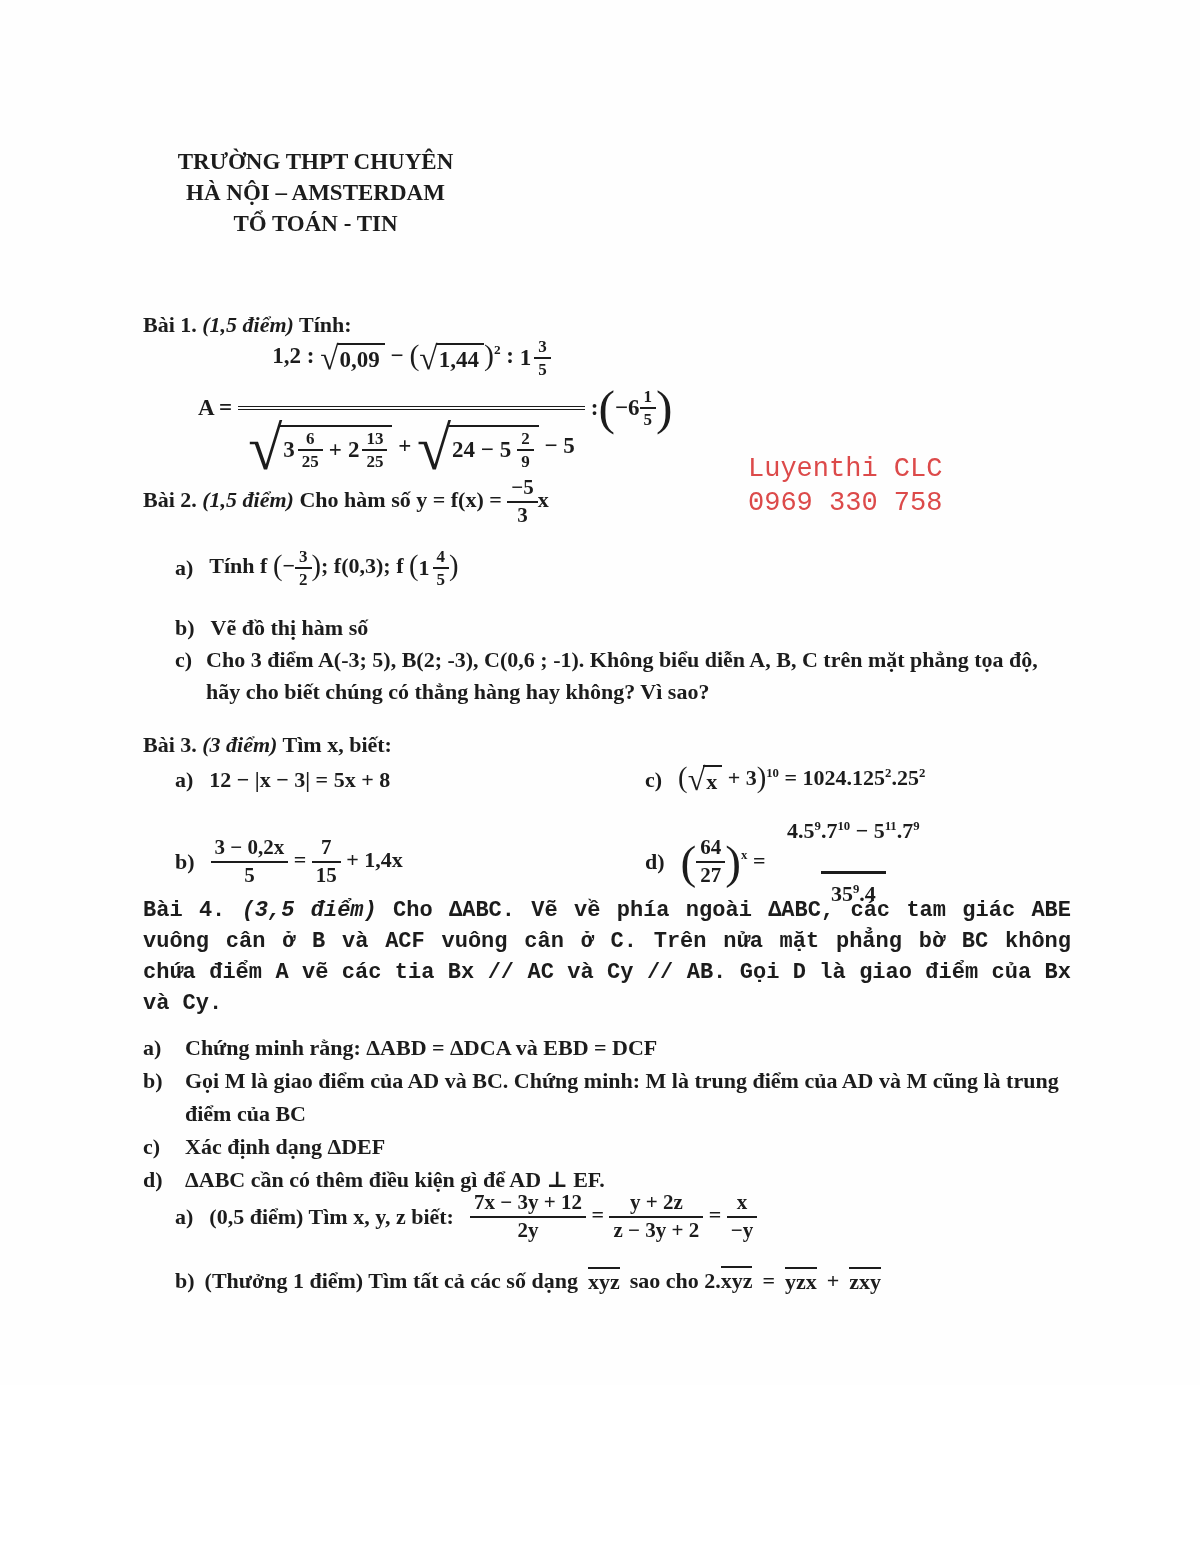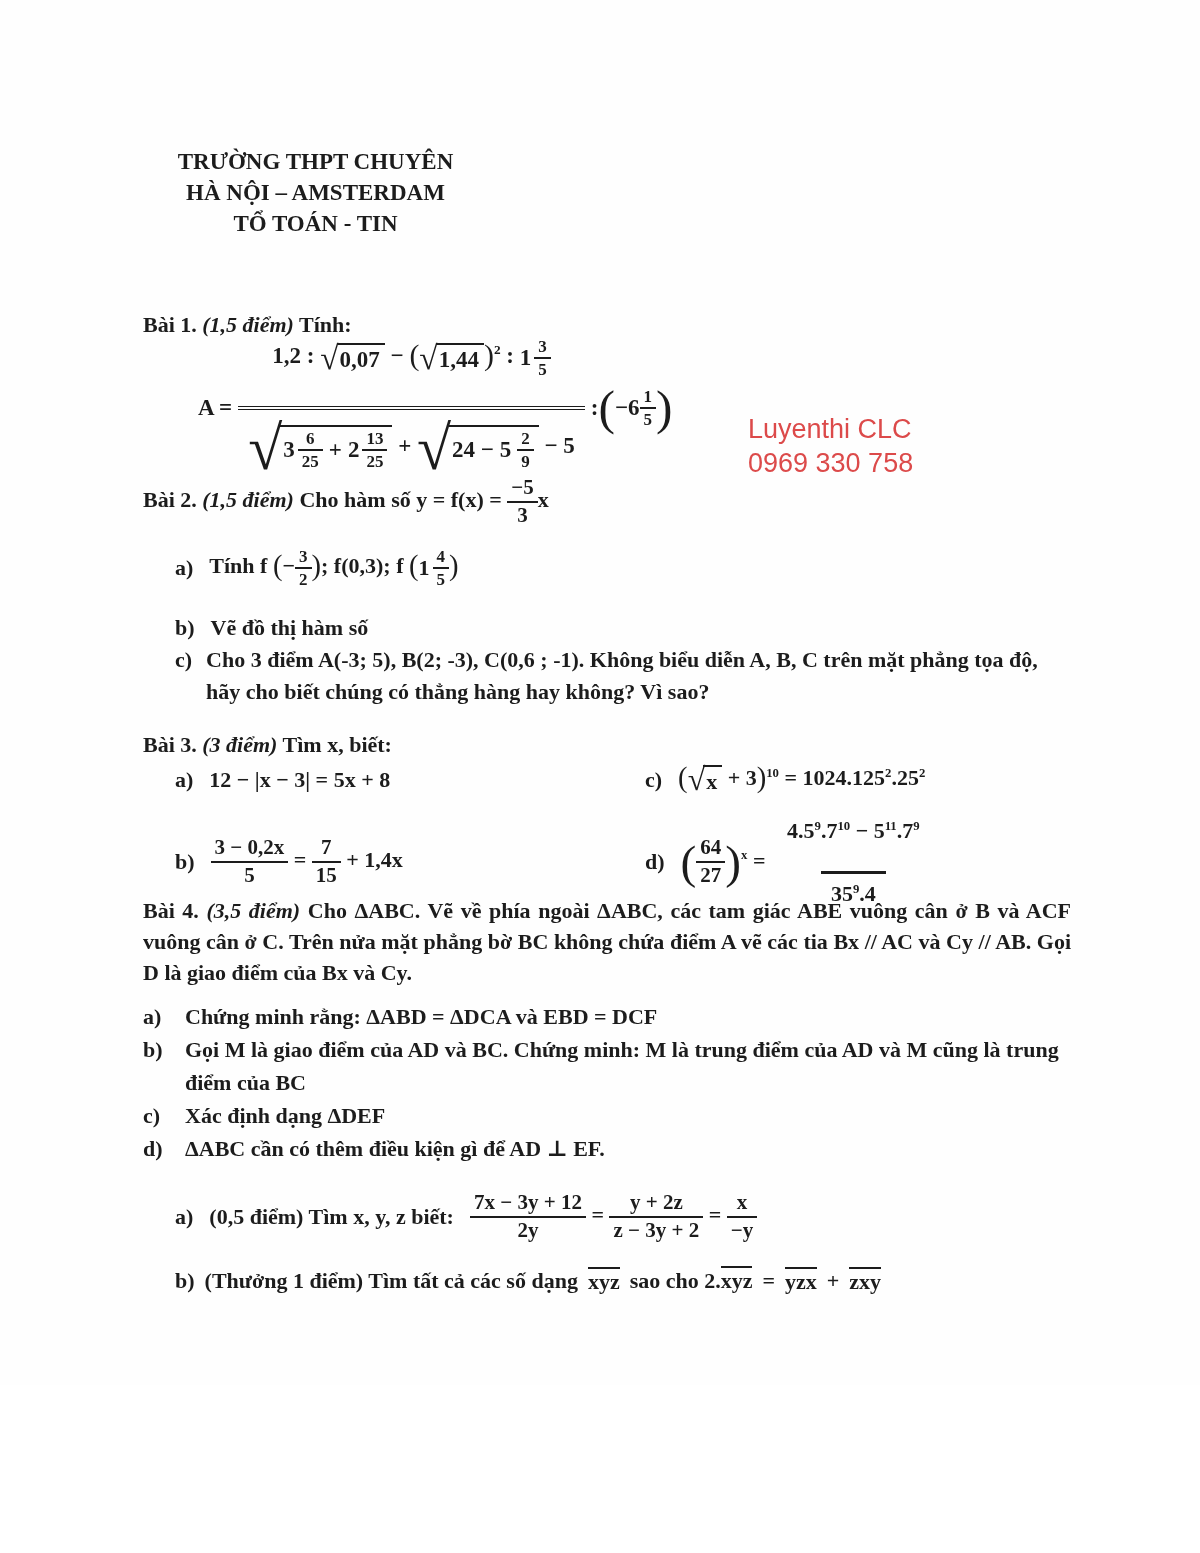--- a/index.html
+++ b/index.html
@@ -43,32 +43,32 @@
   .bigfrac{ display:inline-flex; flex-direction:column; align-items:center;
             vertical-align:middle; margin:0 6px;gap:20px; }
   .bigfrac .bfn{ display:block; white-space:nowrap; padding:0 10px 7px; text-align:center; }
   .bigfrac .bfd{ display:block; white-space:nowrap; padding:7px 10px 0; text-align:center;
                  border-top:3px solid currentColor; }
   .bigfrac.dbl .bfd{ border-top:4px double currentColor; }
 
   
   .s1h{ left:143px; top:312px; font-size:22px; }
   .s1f{ left:198px; top:346px; font-size:23px; height:124px; display:flex; align-items:center; }
-  .wm{ left:748px; top:412px; font-family:Liberation Sans, sans-serif;
+  .wm{ left:748px; top:452px; font-family:Liberation Mono, monospace;
        font-weight:400; font-size:27px; line-height:34px; color:#dc4a4a; }
   .s2h{ left:143px; top:470px; font-size:22px; height:64px; display:flex; align-items:center; gap:8px; }
   .s2a{ left:175px; top:536px; font-size:22px; height:64px; display:flex; align-items:center; gap:16px; }
   .s2b{ left:175px; top:612px; font-size:22px; display:flex; gap:16px; line-height:31px; }
   .s2c{ left:175px; top:644px; font-size:22px; display:flex; gap:14px; width:900px; line-height:32px; }
   .s3h{ left:143px; top:732px; font-size:22px; }
   .s3{ left:175px; top:748px; width:900px; font-size:22px;
        display:grid; grid-template-columns:470px 1fr; grid-template-rows:64px 100px; align-items:center; }
   .cell{ display:flex; align-items:center; gap:16px; }
   .s4{ left:143px; top:895px; width:928px; font-size:22px; line-height:31px; }
-  .s4 .para{ margin:0; text-align:justify; }
+  .s4 .para{ margin:0; text-align:justify;font-family:Liberation Mono, monospace; }
   .items{ margin-top:12px; }
   .item{ display:flex; gap:14px; align-items:flex-start; line-height:33px; }
   .item .lbl{ width:28px; flex:none; }
   .item .itx{ flex:1; }
   .s5{ left:143px; top:1166px; font-size:22px; }
   .s5a{ margin:14px 0 0 32px; display:flex; align-items:center; gap:16px; height:74px; }
   .s5b{ margin:10px 0 0 32px; display:flex; align-items:center; gap:10px; line-height:33px; }
 </style>
 </head>
 <body>
@@ -86,21 +86,21 @@
     <span>Tính:</span>
   </div>
 
   <div class="abs s1f mrow">
     <span>A =</span>
     <span class="bigfrac dbl">
       <span class="bfn">
         <span>1,2 :</span>
         <span class="sq">
             <span class="sig">√</span>
-            <span class="rc">0,07</span>
+            <span class="rc">0,09</span>
           </span>
         <span>−</span>
         <span class="run"><span class="p1">(</span><span class="sq">
               <span class="sig">√</span>
               <span class="rc">1,44</span>
             </span><span class="p1">)</span><sup>2</sup></span>
         <span>:</span>
         <span class="mx">
             <span>1</span>
             <span class="frac sm">

